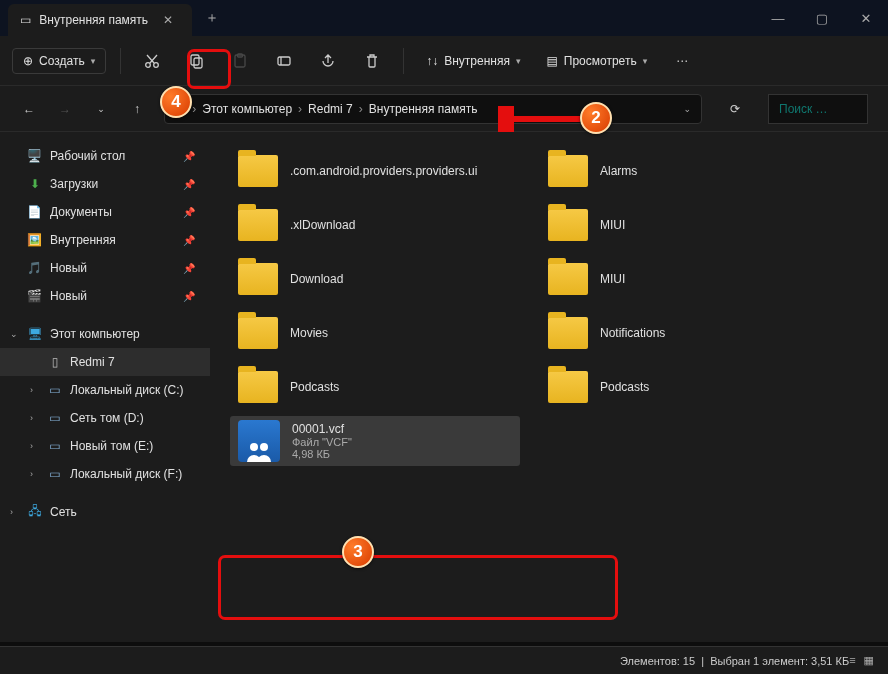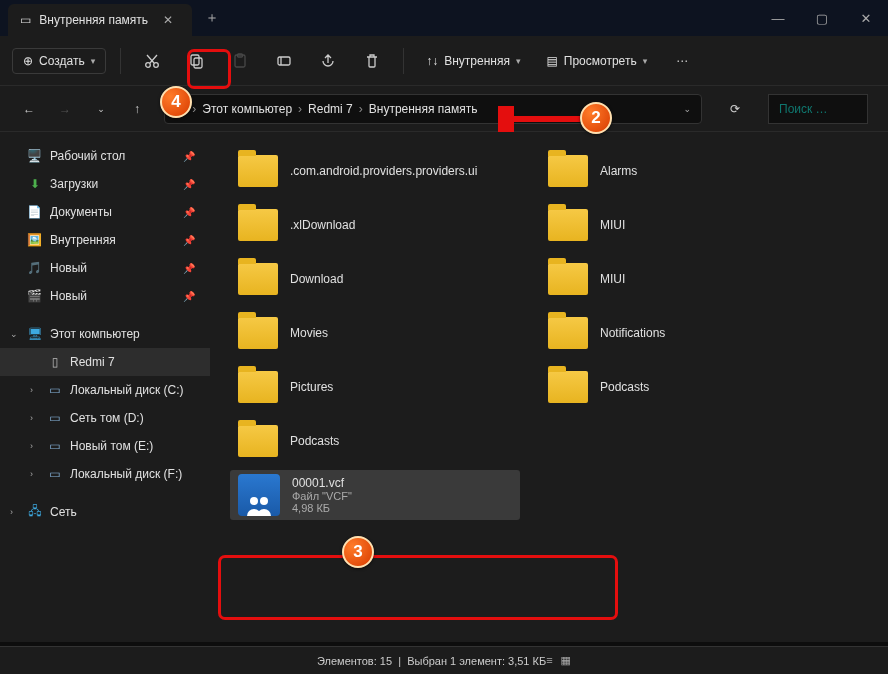--- a/index.html
+++ b/index.html
@@ -159,21 +159,21 @@
     display: flex; align-items: flex-end; justify-content: center;
     color: #fff;
   }
   .file-sub { color: #aaa; font-size: 11px; }
   .statusbar {
     position: absolute;
     bottom: 0; left: 0; right: 0;
     height: 28px;
     background: #1c1c1c;
     border-top: 1px solid #333;
-    display: flex; align-items: center; justify-content: center;
+    display: flex; align-items: center; justify-content: flex-end;
     padding: 0 14px;
     font-size: 11px; color: #ccc;
   }
   .view-icons { display: flex; gap: 8px; color: #aaa; }
 
   
   .red-box {
     position: absolute;
     border: 3px solid #e40e0e;
     border-radius: 7px;
@@ -424,24 +424,20 @@
         <div class="folder">
           <div class="folder-icon"></div>
           <div class="folder-text">Movies</div>
         </div>
         <div class="folder">
           <div class="folder-icon"></div>
           <div class="folder-text">Notifications</div>
         </div>
         <div class="folder">
           <div class="folder-icon"></div>
-          <div class="folder-text">Pictures</div>
-        </div>
-        <div class="folder">
-          <div class="folder-icon"></div>
           <div class="folder-text">Podcasts</div>
         </div>
         <div class="folder">
           <div class="folder-icon"></div>
           <div class="folder-text">Podcasts</div>
         </div>
         <div class="folder selected" style="grid-column: 1;">
           <div class="file-icon">
             <svg width="28" height="22" viewBox="0 0 28 22">
               <circle cx="9" cy="7" r="4" fill="#fff"></circle>

